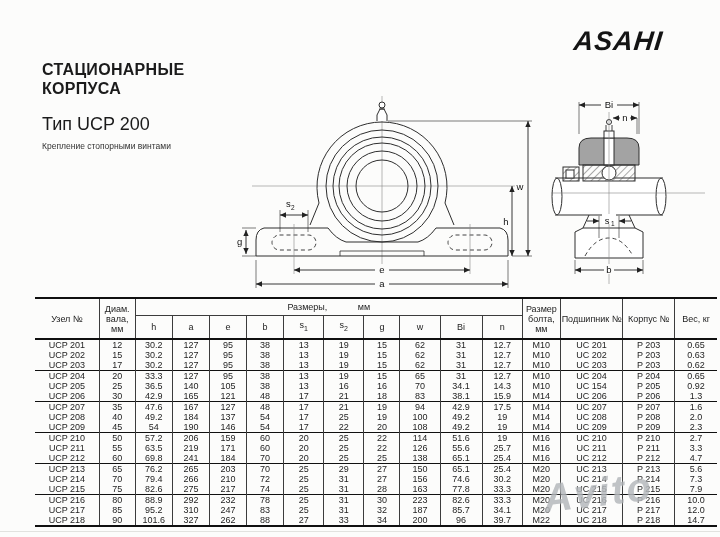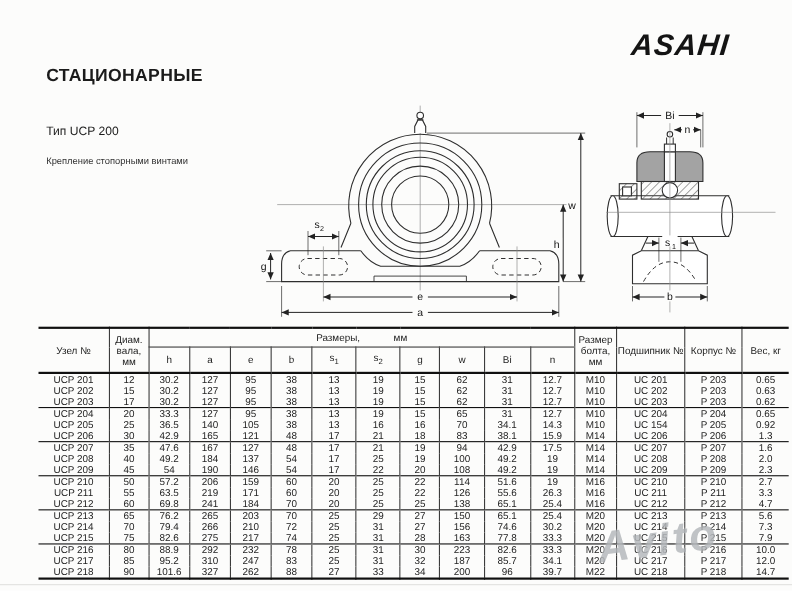--- a/index.html
+++ b/index.html
@@ -1,21 +1,21 @@
 <!DOCTYPE html>
 <html><head>
 <meta charset="utf-8">
 <style>
   html,body{margin:0;padding:0;background:#fff;}
   .page{position:relative;width:720px;height:537px;background:#fcfcfb;overflow:hidden;
         font-family:"Liberation Sans","DejaVu Sans",sans-serif;color:#1b1b1b;}
   .logo{position:absolute;left:574px;top:26px;font-size:27px;font-weight:bold;font-style:italic;
         letter-spacing:1px;transform:skewX(-6deg);color:#141414;}
   .title{position:absolute;left:42px;top:60px;font-size:16px;font-weight:bold;line-height:19px;letter-spacing:.3px;}
-  .type{position:absolute;left:42px;top:114px;font-size:11px;}
+  .type{position:absolute;left:42px;top:114px;font-size:18px;}
   .notes{position:absolute;left:42px;top:140px;font-size:8.5px;line-height:12px;color:#333;}
   svg.front{position:absolute;left:236px;top:94px;}
   svg.side{position:absolute;left:549px;top:88px;}
   svg text{font-family:"Liberation Sans","DejaVu Sans",sans-serif;fill:#111;}
 
   table.spec{position:absolute;left:35px;top:297px;width:682px;border-collapse:collapse;table-layout:fixed;
              border-top:2px solid #101010;border-bottom:2px solid #101010;font-size:9px;color:#1d1d1d;}
   table.spec th, table.spec td{border-left:1px solid #3c3c3c;padding:0;text-align:center;font-weight:normal;
              vertical-align:middle;overflow:hidden;}
   table.spec th{font-size:9px;line-height:10px;padding:1px 0;}
@@ -33,20 +33,21 @@
 </style>
 </head>
 <body>
 
 <div class="page">
 
   <div class="logo">ASAHI</div>
 
   <div class="title">
     <div>СТАЦИОНАРНЫЕ</div>
+    <div>КОРПУСА</div>
   </div>
 
   <div class="type">Тип UCP 200</div>
 
   <div class="notes">
     <div>Крепление стопорными винтами</div>
   </div>
 
   <svg class="front" width="306" height="202" viewBox="0 0 306 202">
     <defs>
@@ -380,21 +381,21 @@
           <td>55</td>
           <td>63.5</td>
           <td>219</td>
           <td>171</td>
           <td>60</td>
           <td>20</td>
           <td>25</td>
           <td>22</td>
           <td>126</td>
           <td>55.6</td>
-          <td>26.3</td>
+          <td>25.7</td>
           <td>M16</td>
           <td>UC 211</td>
           <td>P 211</td>
           <td>3.3</td>
         </tr>
         <tr>
           <td class="first">UCP 212</td>
           <td>60</td>
           <td>69.8</td>
           <td>241</td>

